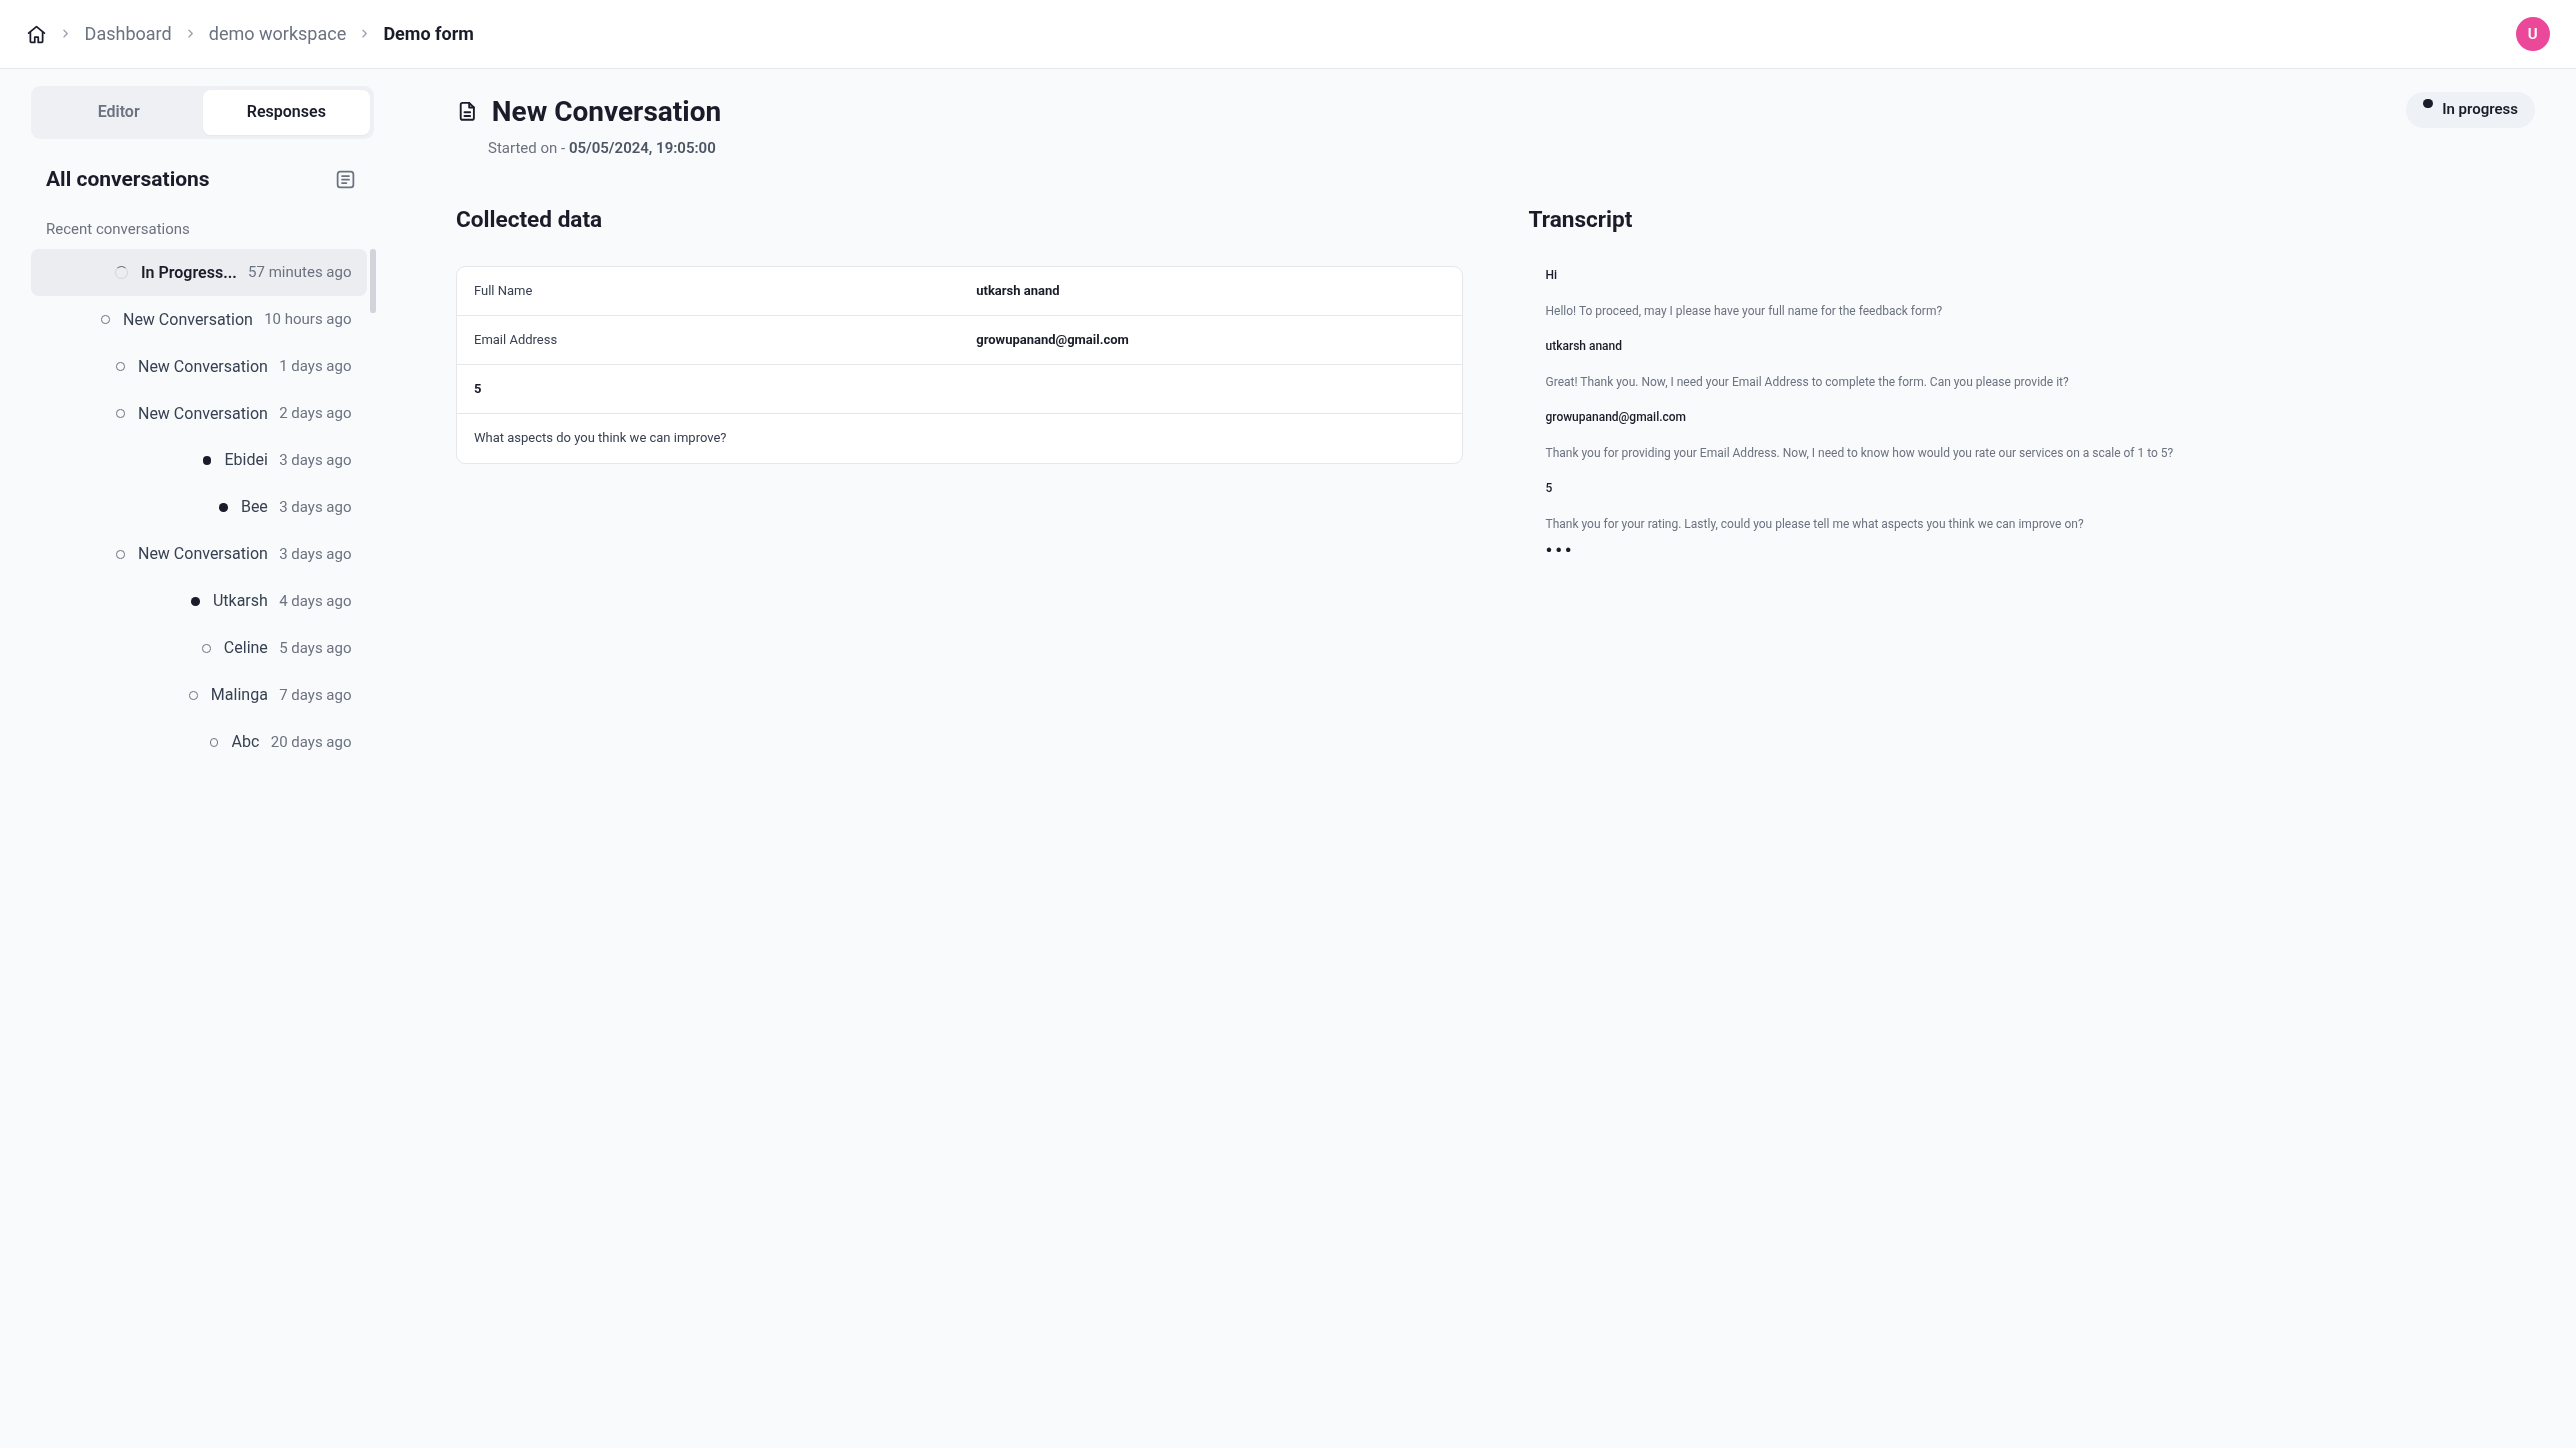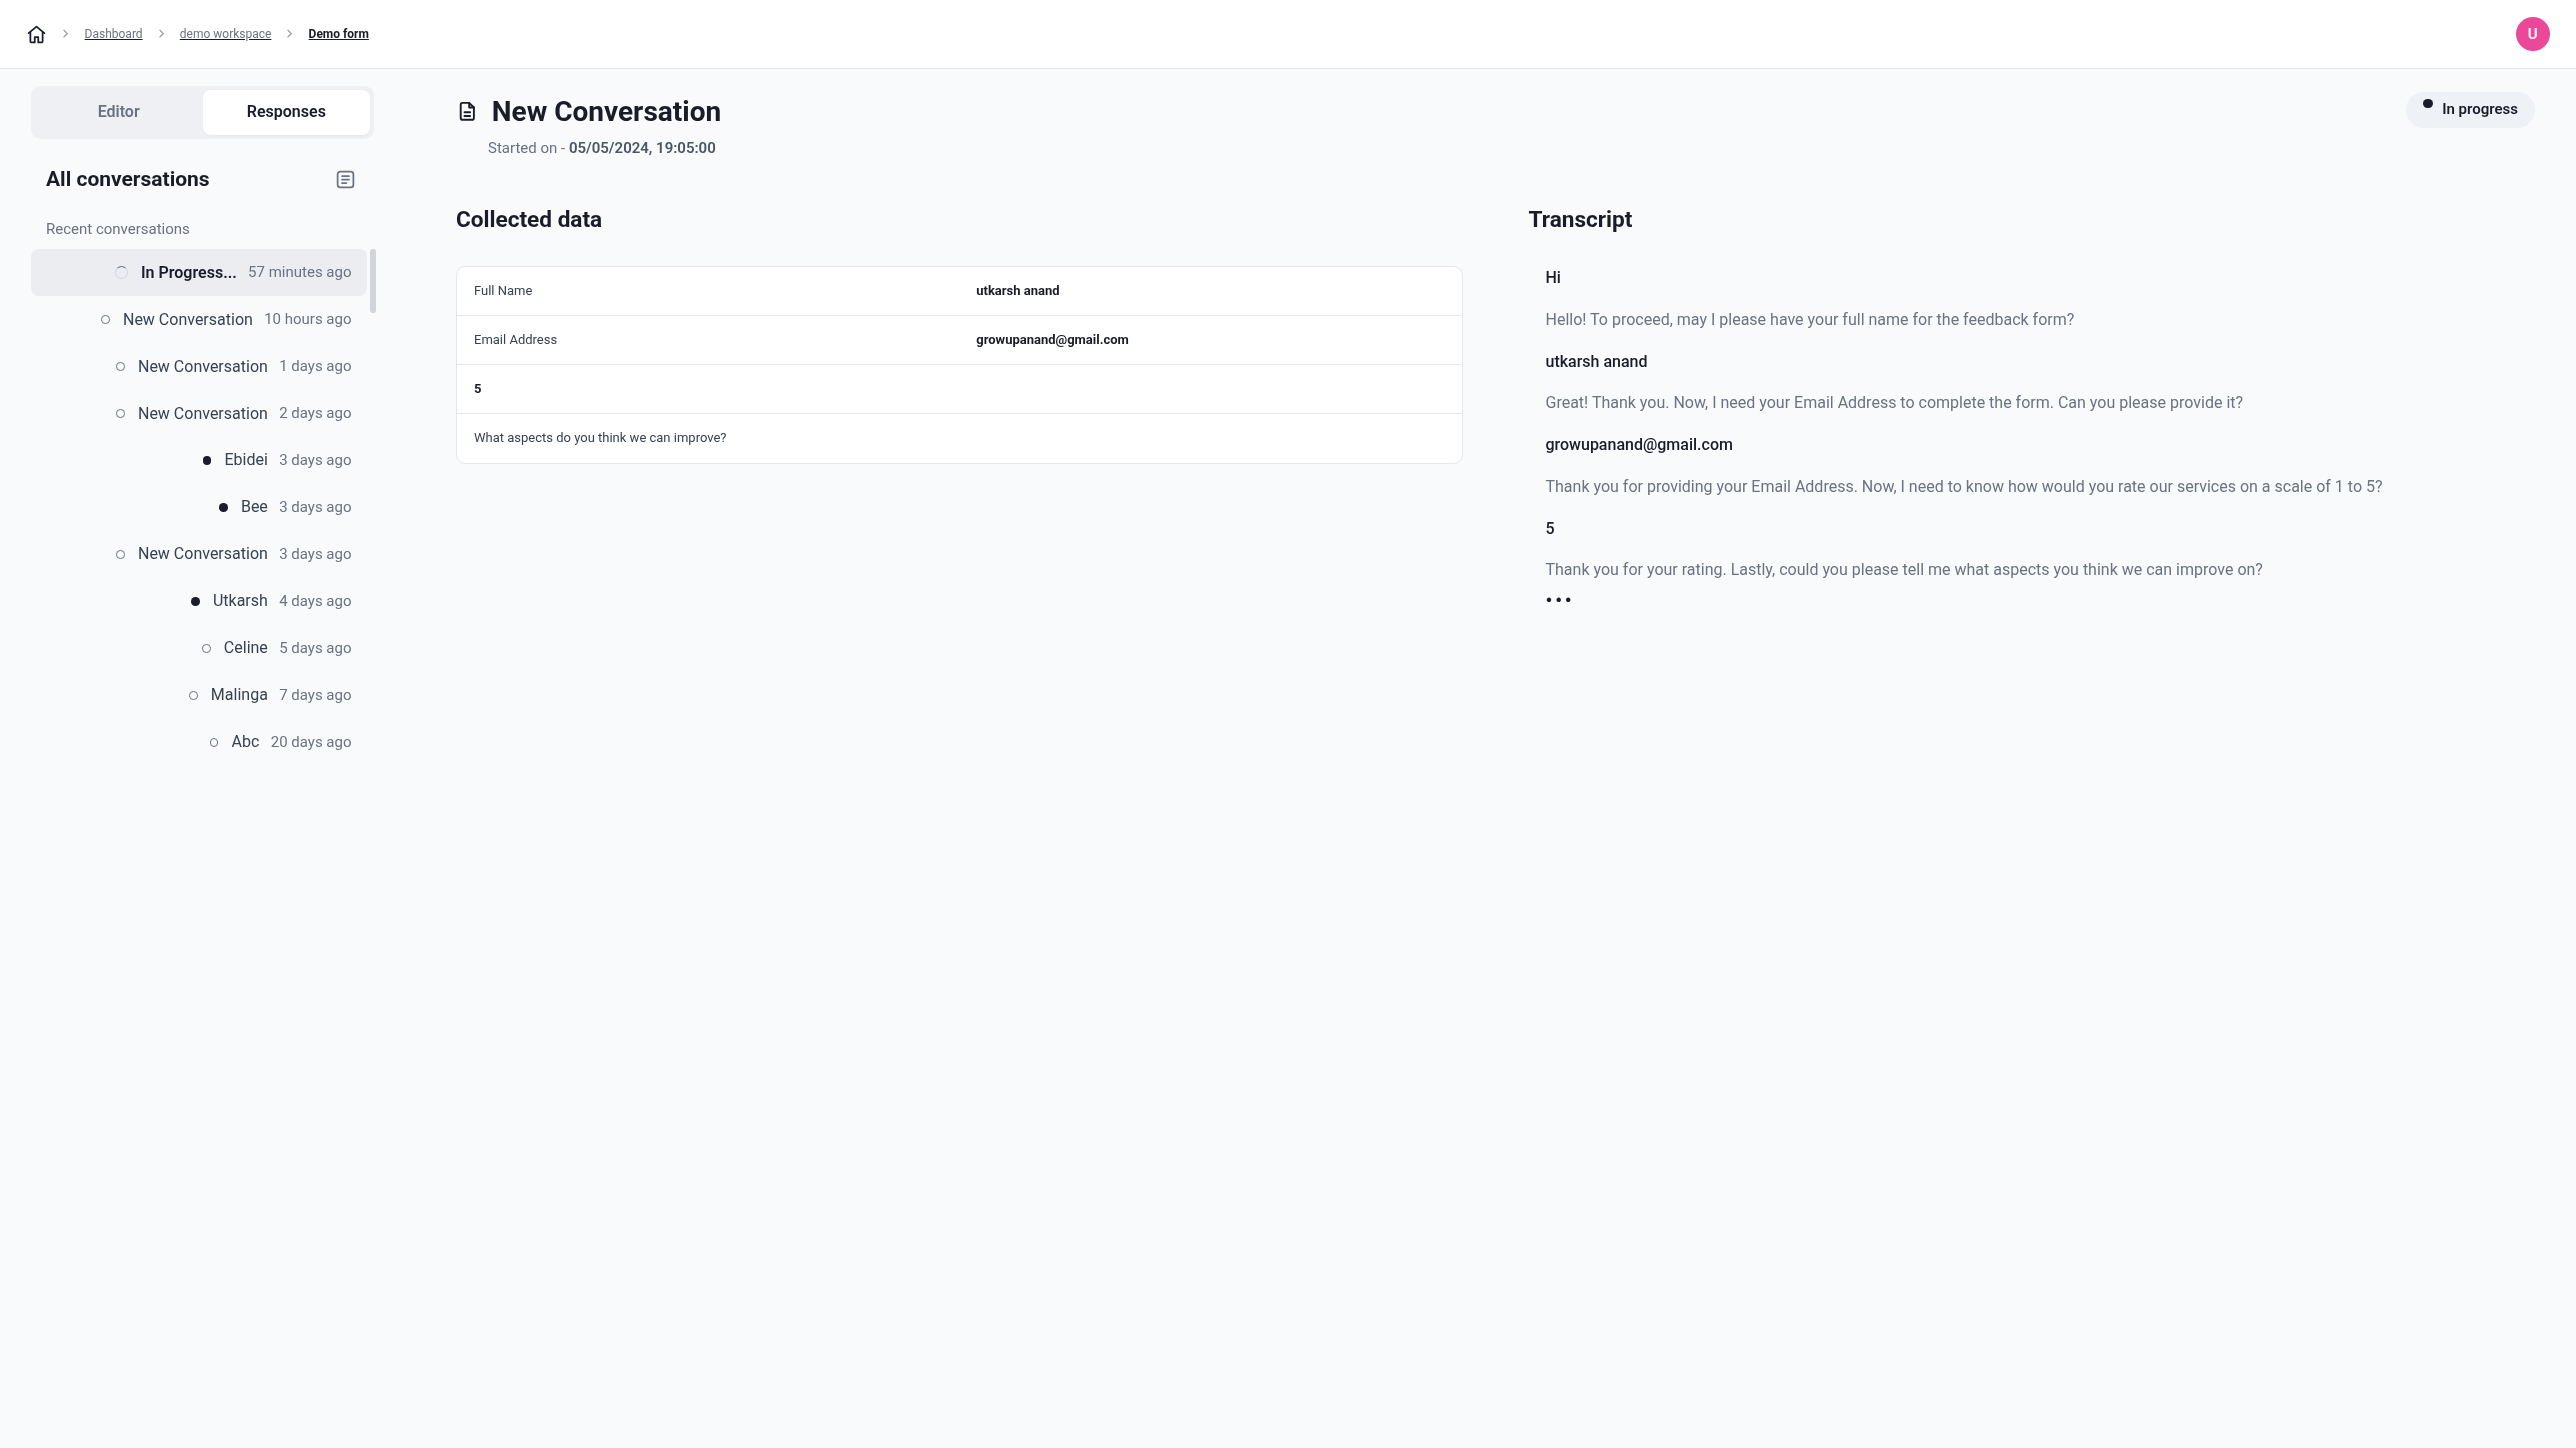--- a/index.html
+++ b/index.html
@@ -29,22 +29,21 @@
     align-items: center;
     justify-content: space-between;
     padding: 17px 26.4px;
     border-bottom: 0.9px solid var(--border-light);
     background: var(--bg-white);
   }
   .breadcrumb {
     display: flex;
     align-items: center;
     gap: 12px;
-    font-size: 12px;
-    text-decoration: underline;
+    font-size: 18px;
   }
   .breadcrumb .crumb {
     color: var(--text-secondary);
     text-decoration: none;
     cursor: pointer;
   }
   .breadcrumb .crumb.current {
     color: var(--text-primary);
     font-weight: 700;
     cursor: default;
@@ -259,21 +258,21 @@
   .data-cell.value { font-weight: 700; color: var(--text-primary); }
 
   
   .transcript {
     display: flex;
     flex-direction: column;
     gap: 17px;
     padding-left: 17px;
   }
   .msg {
-    font-size: 16px;
+    font-size: 12px;
     line-height: 1.55;
   }
   .msg.user { color: var(--text-primary); font-weight: 500; }
   .msg.bot  { color: var(--text-secondary); }
   .typing {
     letter-spacing: 2.8px;
     font-size: 19px;
     font-weight: 700;
     color: var(--text-primary);
     line-height: 0.6;

